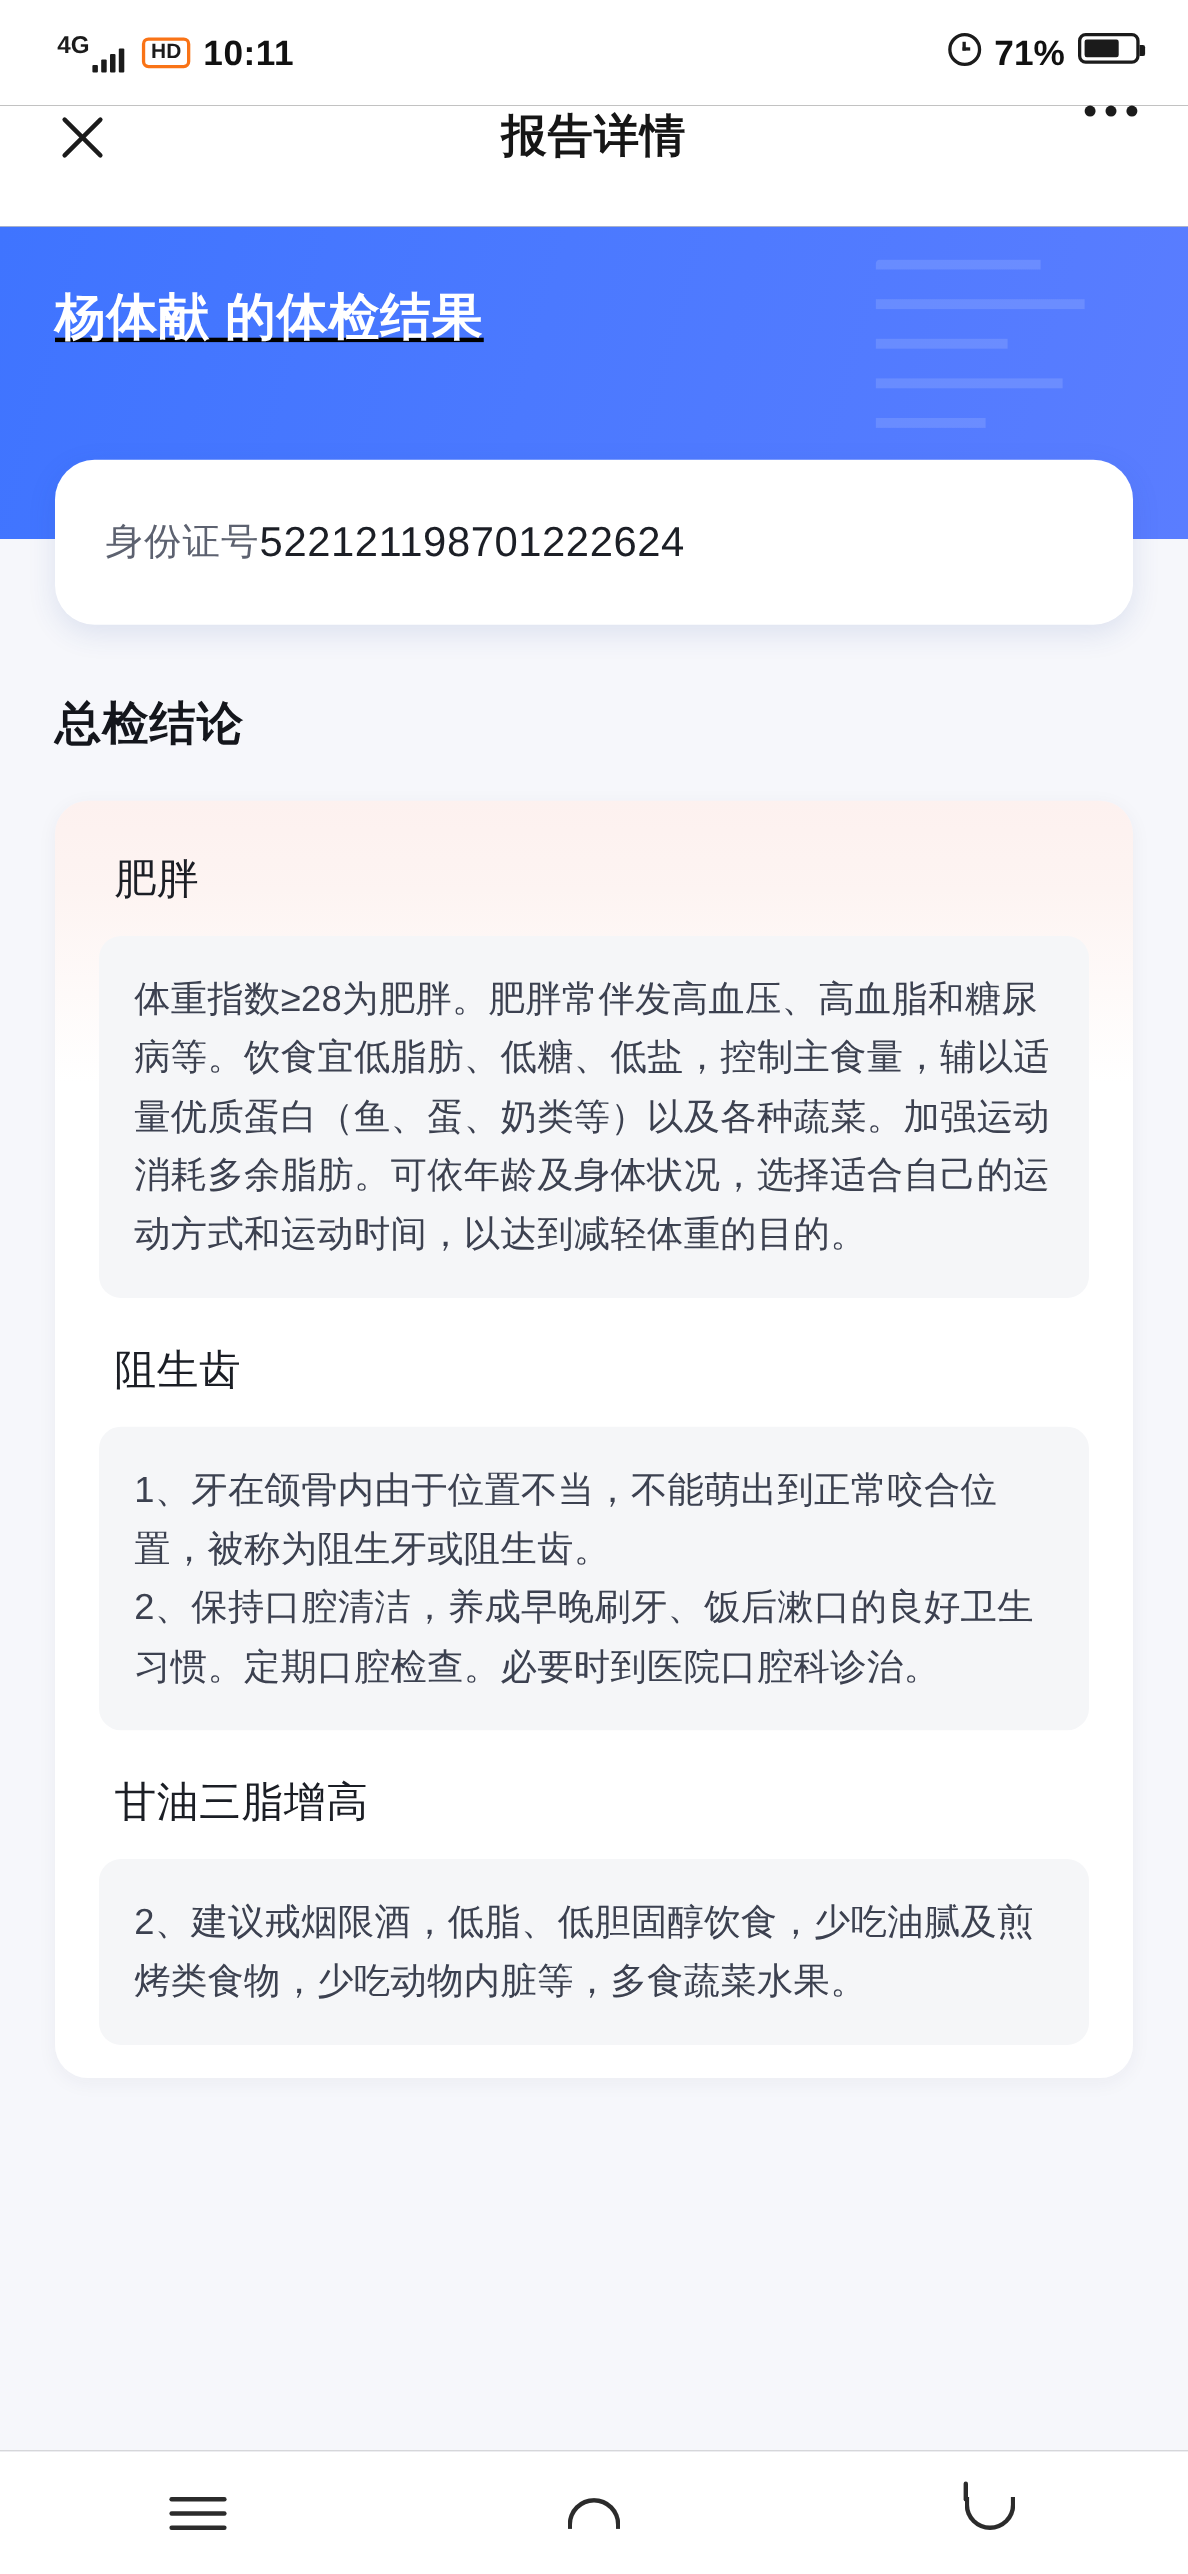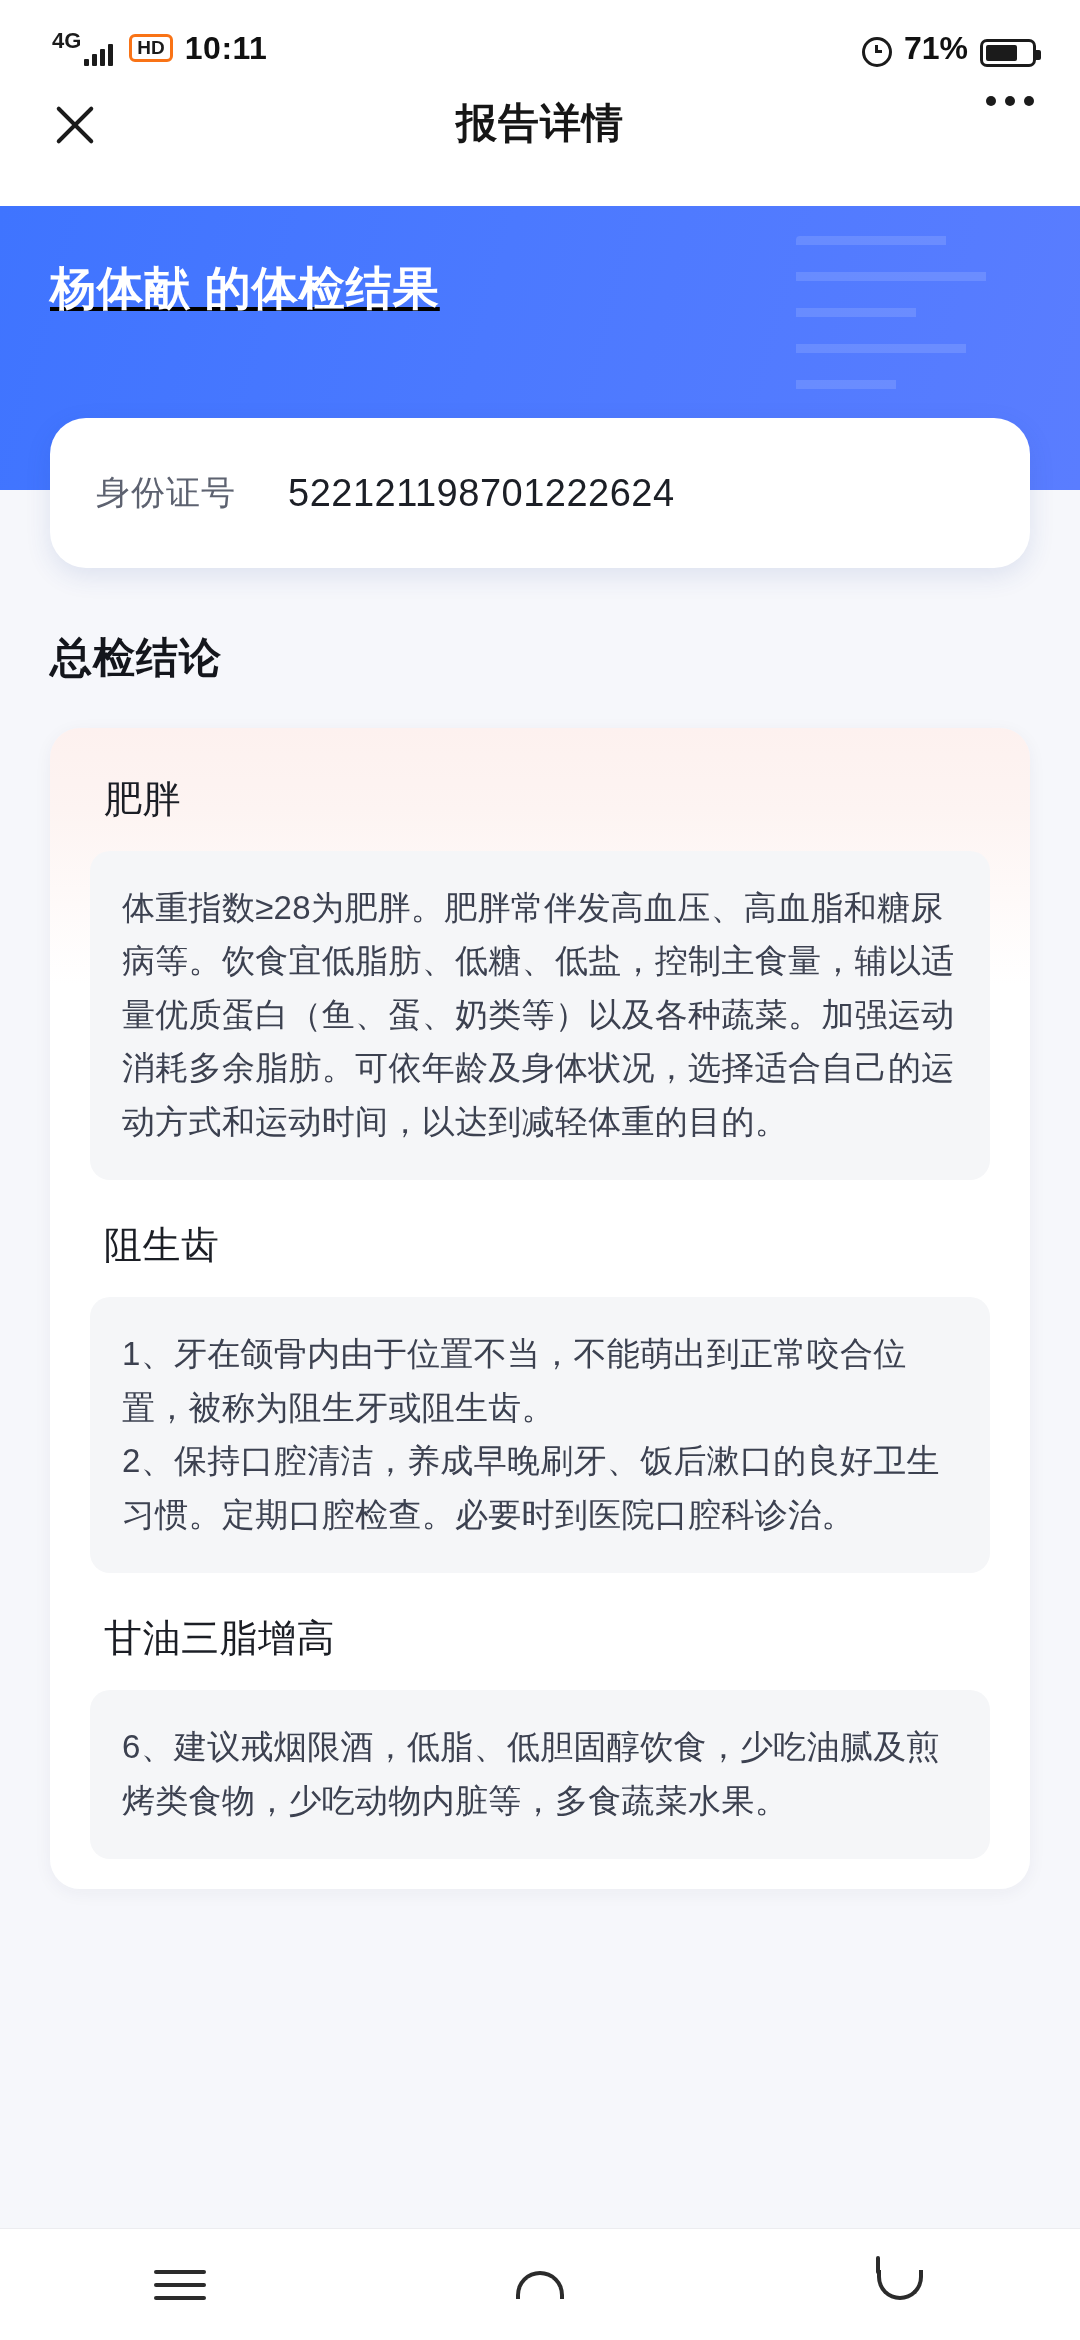--- a/index.html
+++ b/index.html
@@ -57,21 +57,21 @@
     line-height: 1;
     color: #1b1b1b;
     margin-left: 4px;
   }
   .clock {
     font-size: 32px;
     font-weight: bold;
     color: #111111;
     letter-spacing: 0.5px;
   }
-  .status-right { display: flex; align-items: flex-end; gap: 12px; }
+  .status-right { display: flex; align-items: flex-start; gap: 12px; }
   .alarm-icon {
     width: 30px; height: 30px;
     border: 3px solid #1b1b1b;
     border-radius: 50%;
     position: relative;
   }
   .alarm-icon::before, .alarm-icon::after {
     content: ""; position: absolute; background: #1b1b1b;
   }
   .alarm-icon::before { width: 3px; height: 8px; left: 10px; top: 5px; }
@@ -178,21 +178,20 @@
     display: flex;
     align-items: center;
     padding: 0 46px;
     box-shadow: 0 8px 26px rgba(40,70,160,0.12);
     z-index: 5;
   }
   .id-label {
     font-size: 34px;
     color: #5d6270;
     letter-spacing: 1px;
-    margin-right: 52px;
     white-space: nowrap;
   }
   .id-value {
     font-size: 38px;
     color: #1c1f26;
     letter-spacing: 0.5px;
   }
 
   .section-title {
     font-size: 42px;
@@ -331,21 +330,21 @@
       </div>
 
       <div class="result-item">
         <div class="result-name">阻生齿</div>
         <div class="result-body">1、牙在颌骨内由于位置不当，不能萌出到正常咬合位置，被称为阻生牙或阻生齿。
 2、保持口腔清洁，养成早晚刷牙、饭后漱口的良好卫生习惯。定期口腔检查。必要时到医院口腔科诊治。</div>
       </div>
 
       <div class="result-item">
         <div class="result-name">甘油三脂增高</div>
-        <div class="result-body">6、建议戒烟限酒，低脂、低胆固醇饮食，少吃油腻及煎烤类食物，少吃动物内脏等，多食蔬菜水果。</div>
+        <div class="result-body">2、建议戒烟限酒，低脂、低胆固醇饮食，少吃油腻及煎烤类食物，少吃动物内脏等，多食蔬菜水果。</div>
       </div>
 
     </div>
 
   </div>
 
   <div class="nav-bar">
     <div class="nav-btn">
       <div class="nav-menu">
           <i></i>

